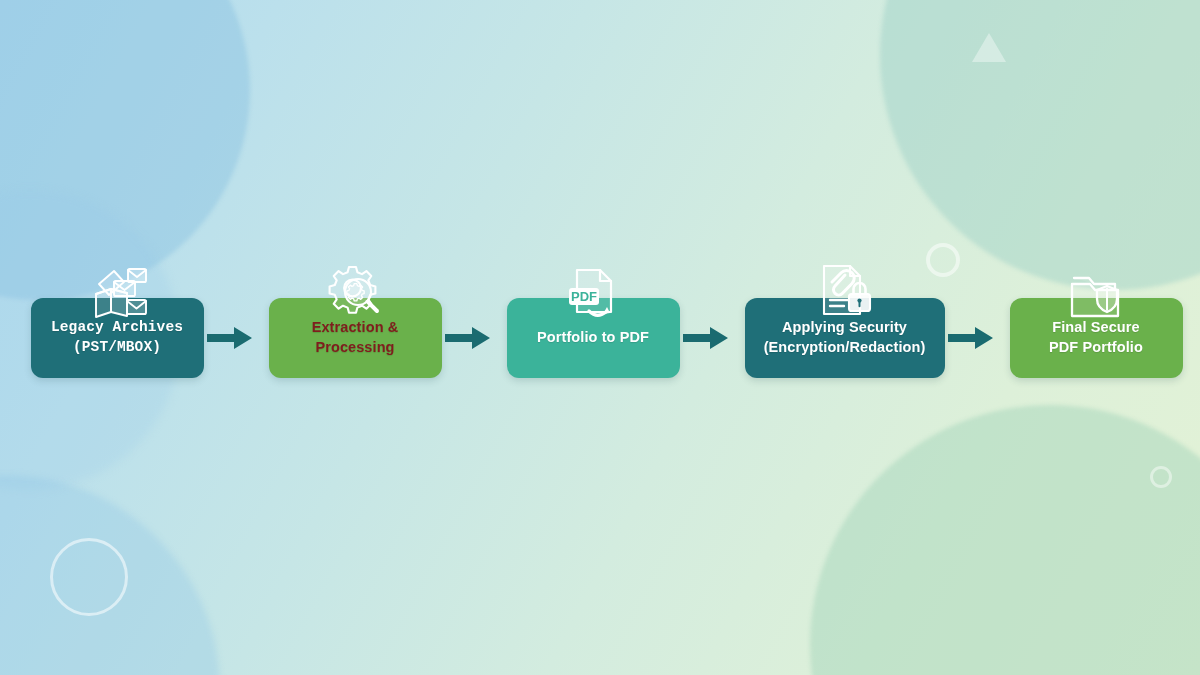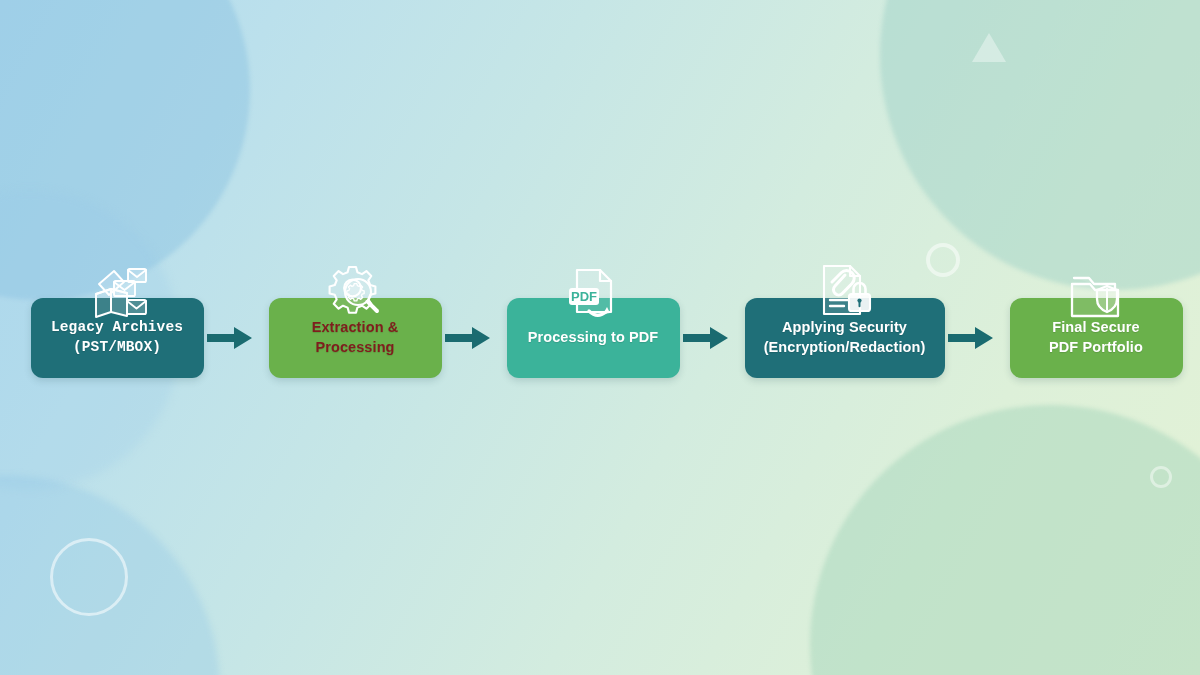--- a/index.html
+++ b/index.html
@@ -222,21 +222,21 @@
           <path d="M13 6 H36 L47 17 V48 H13 Z" fill="rgba(255,255,255,0.12)"></path>
           <path d="M36 6 V17 H47"></path>
 
           <rect x="5" y="24" width="30" height="17" rx="3" fill="#ffffff" stroke="none"></rect>
           <text x="20" y="37.2" font-family="Liberation Sans, sans-serif" font-size="13" font-weight="bold" fill="#3bb39a" text-anchor="middle" stroke="none">PDF</text>
 
           <path d="M25 47 q8 8 17 1" stroke-width="3.2"></path>
           <path d="M43 43 l3 6 -7 1 Z" fill="#ffffff" stroke="none"></path>
         </svg>
       </div>
-      <div class="step-label" style="color: rgb(255, 255, 255);">Processing to PDF</div>
+      <div class="step-label" style="color: rgb(255, 255, 255);">Portfolio to PDF</div>
     </div>
 
     <div class="arrow">
       <svg width="46" height="26" viewBox="0 0 46 26">
         <path d="M0 9 H27 V2 L45 13 L27 24 V17 H0 Z" fill="#1a6b70"></path>
       </svg>
     </div>
 
     <div class="step wide" id="step3" style="background: rgb(31, 111, 120);">
       <div class="step-icon">

